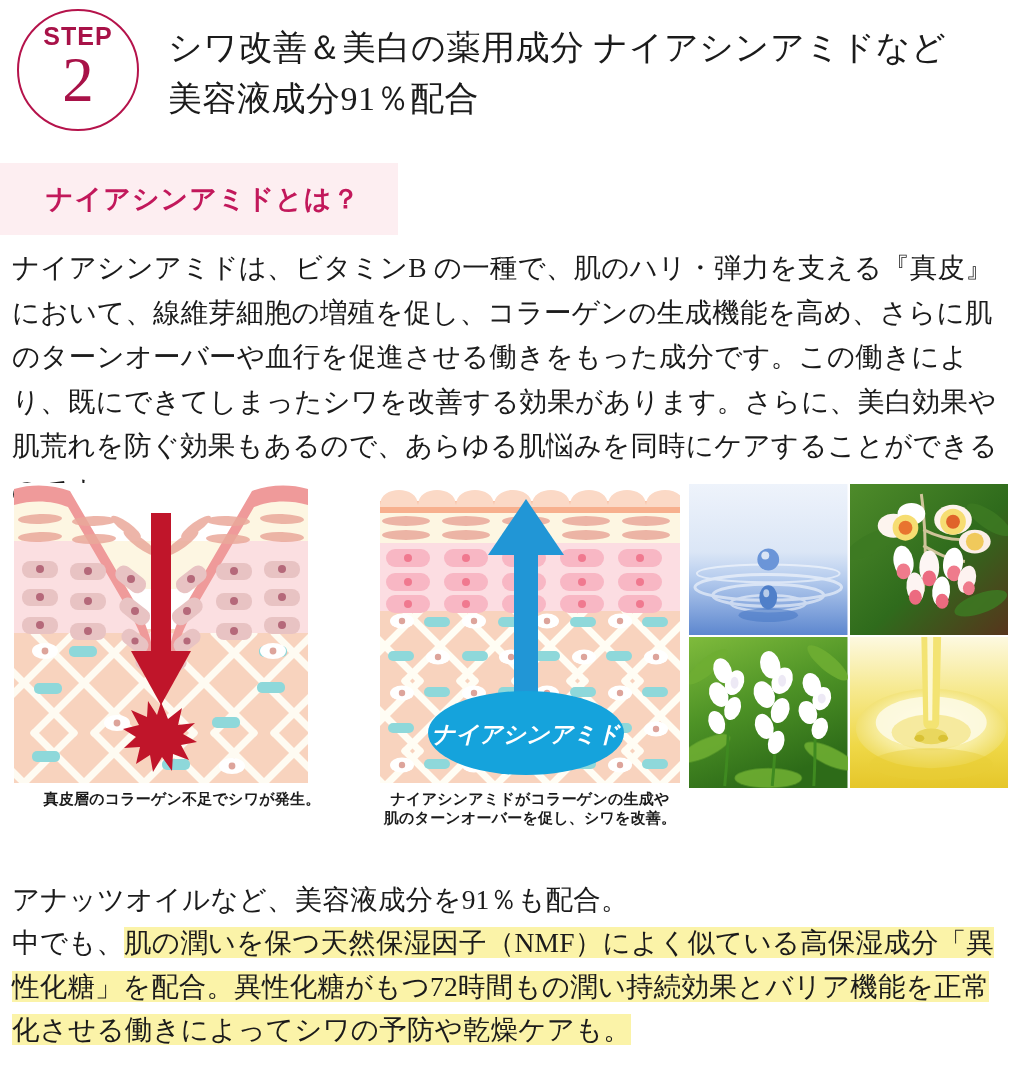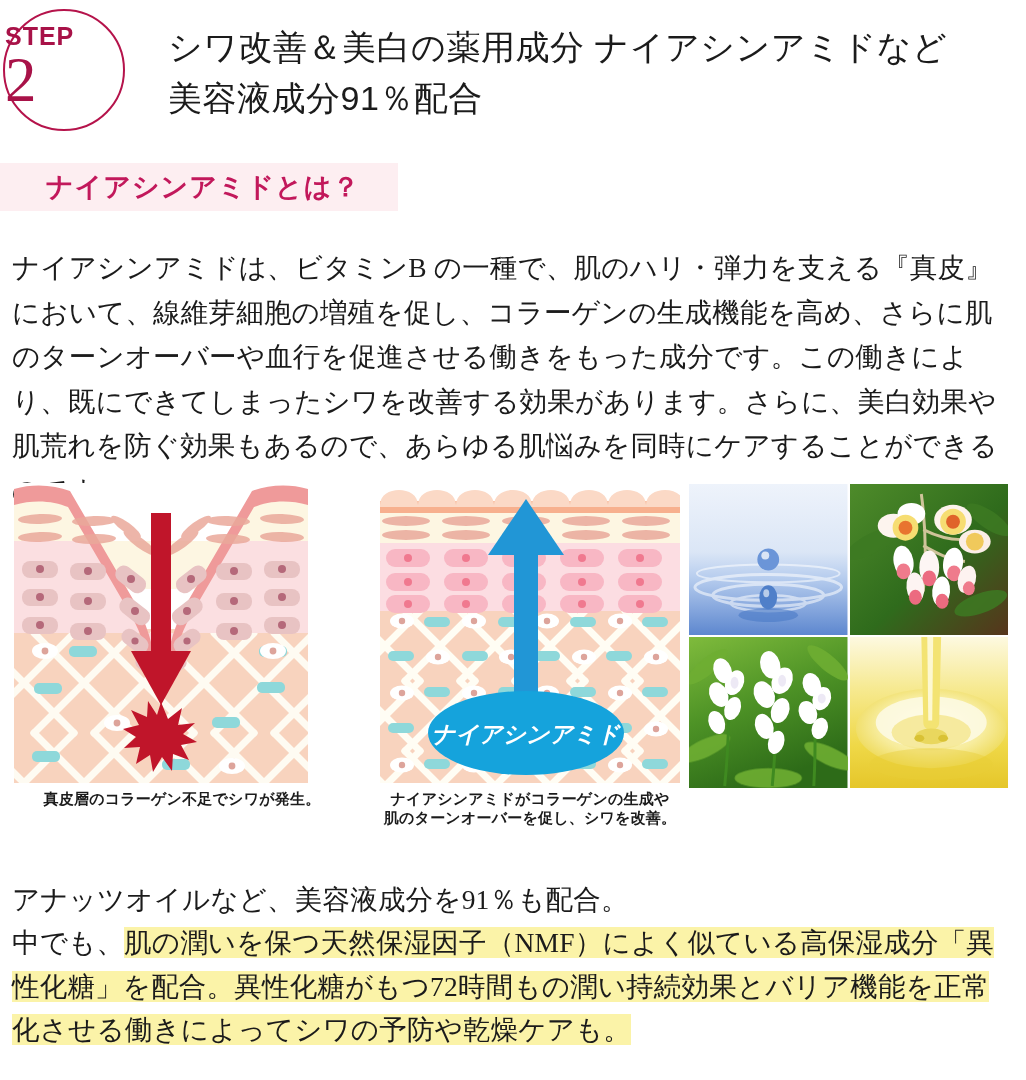--- a/index.html
+++ b/index.html
@@ -17,27 +17,28 @@
   }
 
   
   .header {
     position: absolute;
     left: 0; top: 0;
     width: 1026px; height: 150px;
   }
   .step-badge {
     position: absolute;
-    left: 3px; top: 9px;
+    left: 17px; top: 9px;
     width: 122px; height: 122px;
     border: 2.5px solid #b5134b;
     border-radius: 50%;
     box-sizing: border-box;
     display: flex;
     flex-direction: column;
+    align-items: center;
     justify-content: flex-start;
     padding-top: 13px;
   }
   .step-word {
     font-size: 25px;
     font-weight: bold;
     letter-spacing: 1px;
     color: #a81248;
     line-height: 1;
   }
@@ -53,28 +54,28 @@
     position: absolute;
     left: 168px; top: 22px;
     width: 850px;
   }
   .header-title .line {
     font-size: 34px;
     line-height: 1.5;
     color: #1b1b1b;
     letter-spacing: 0.5px;
     white-space: nowrap;
-    font-family: Liberation Sans, sans-serif;
+    font-family: Liberation Serif, serif;
   }
 
   
   .subhead-band {
     position: absolute;
     left: 0; top: 163px;
-    width: 398px; height: 48px;
+    width: 398px; height: 72px;
     background: #fdeef1;
     display: flex;
     align-items: center;
   }
   .subhead-text {
     margin-left: 46px;
     font-size: 27px;
     font-weight: bold;
     color: #c2185b;
     letter-spacing: 1px;

